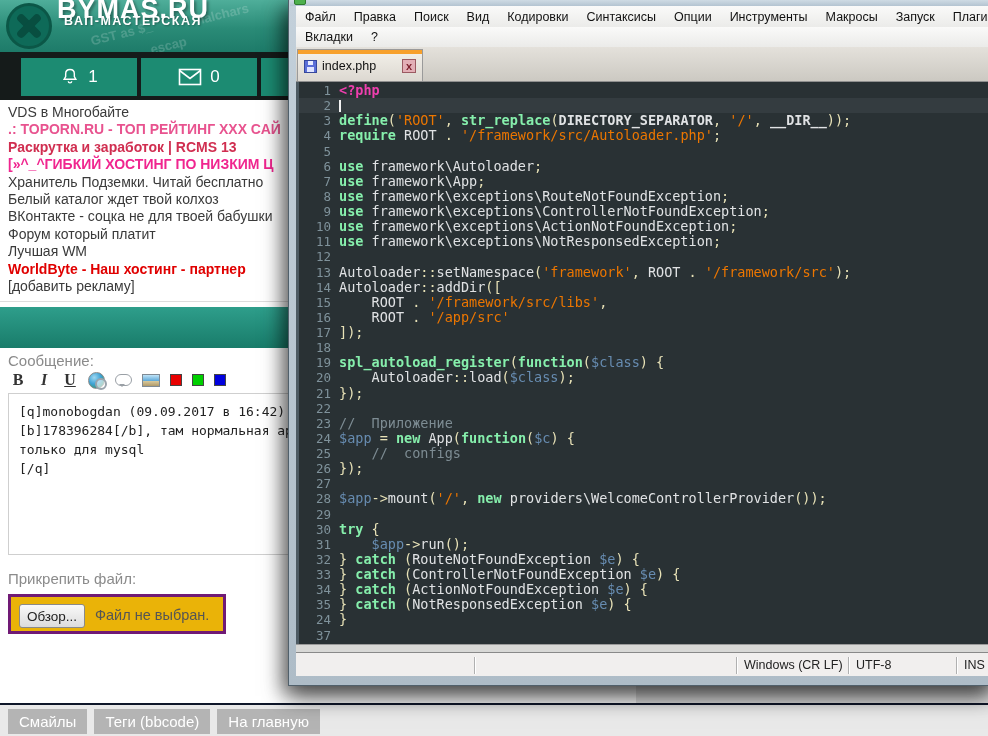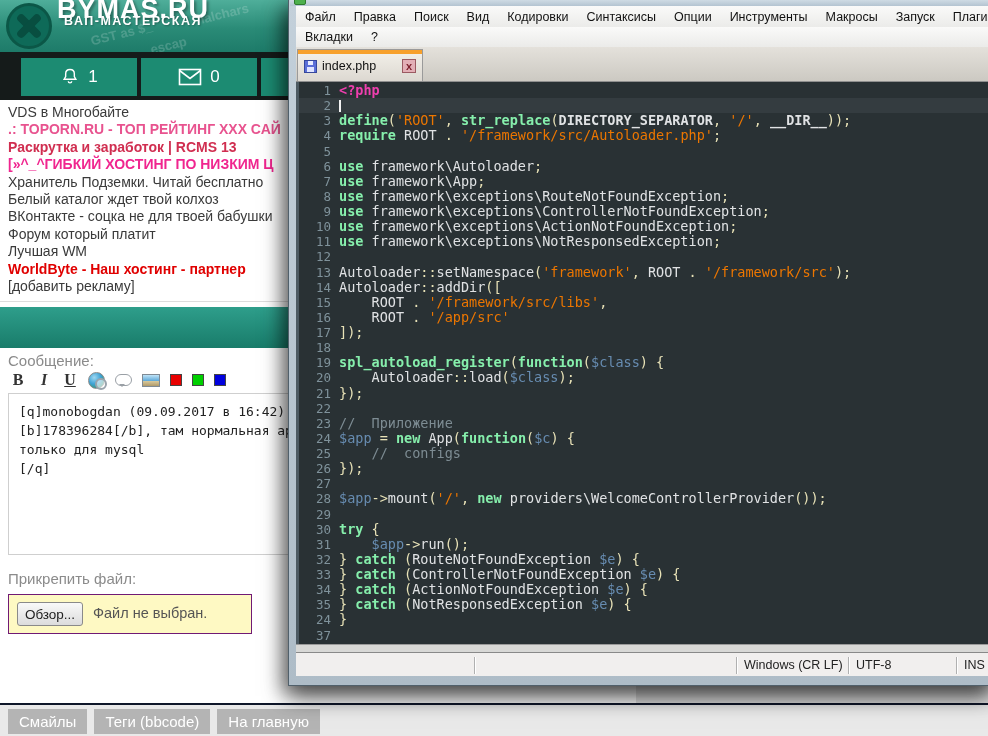--- a/index.html
+++ b/index.html
@@ -59,21 +59,21 @@
   .ico-image { width:18px; height:13px; border:1px solid #7f8a94;
                background:linear-gradient(180deg,#bfe3f7 0%,#5aa7d8 55%,#d8c89a 56%,#b09a6a 100%); }
   .sq { width:12px; height:12px; border:1px solid #444; cursor:pointer; }
   .sq-red { background:#e80000; } .sq-green { background:#00d000; } .sq-blue { background:#0000dd; }
 
   .msg-area { position:absolute; left:8px; top:393px; width:620px; height:162px; border:1px solid #cfcfcf;
               background:#fff; resize:none; outline:none; overflow:hidden;
               font-family:"DejaVu Sans Mono", monospace; font-size:13px; line-height:19px; color:#222; padding:8px 10px; }
 
   .attach-label { position:absolute; left:8px; top:570px; font-size:15px; color:#8b8b8b; }
-  .file-box { position:absolute; left:8px; top:594px; width:244px; height:40px; border:1px solid #701a75; background:#fef9c3; }
+  .file-box { position:absolute; left:8px; top:594px; width:218px; height:40px; border:3px solid #701a75; background:#eab308; }
   .browse-btn { position:absolute; left:8px; top:7px; width:66px; height:24px; border:1px solid #8a8a8a; border-radius:3px;
                 background:linear-gradient(180deg,#f9f9f9,#dcdcdc); font-size:13.5px; color:#222; cursor:pointer; }
   .no-file { position:absolute; left:84px; top:10px; font-size:14.5px; color:#555; white-space:nowrap; }
 
   .send-btn { position:absolute; left:8px; top:652px; height:33px; padding:0 13px; background:#1c8b72;
               border:none; color:#fff; font-size:14.5px; cursor:pointer; font-family:"Liberation Sans",sans-serif; }
 
   .page-footer { position:absolute; left:0; top:703px; width:988px; height:33px; background:#e9e9e9; border-top:2px solid #0f172a; }
   .footer-btns { position:absolute; left:8px; top:4px; display:flex; gap:7px; }
   .footer-btn { background:#b4b4b4; color:#fff; font-size:15px; padding:4px 11px; cursor:pointer; white-space:nowrap; }

